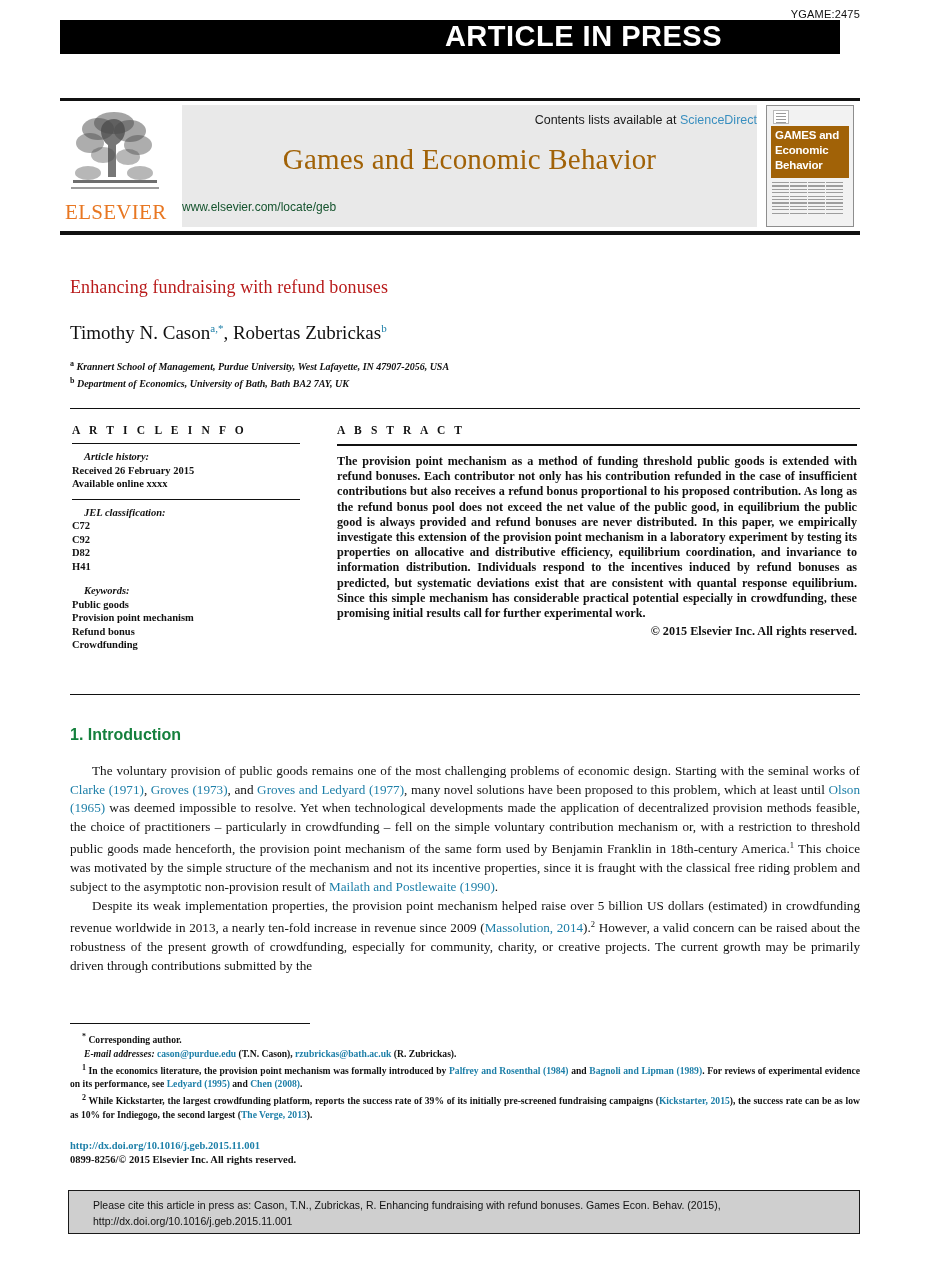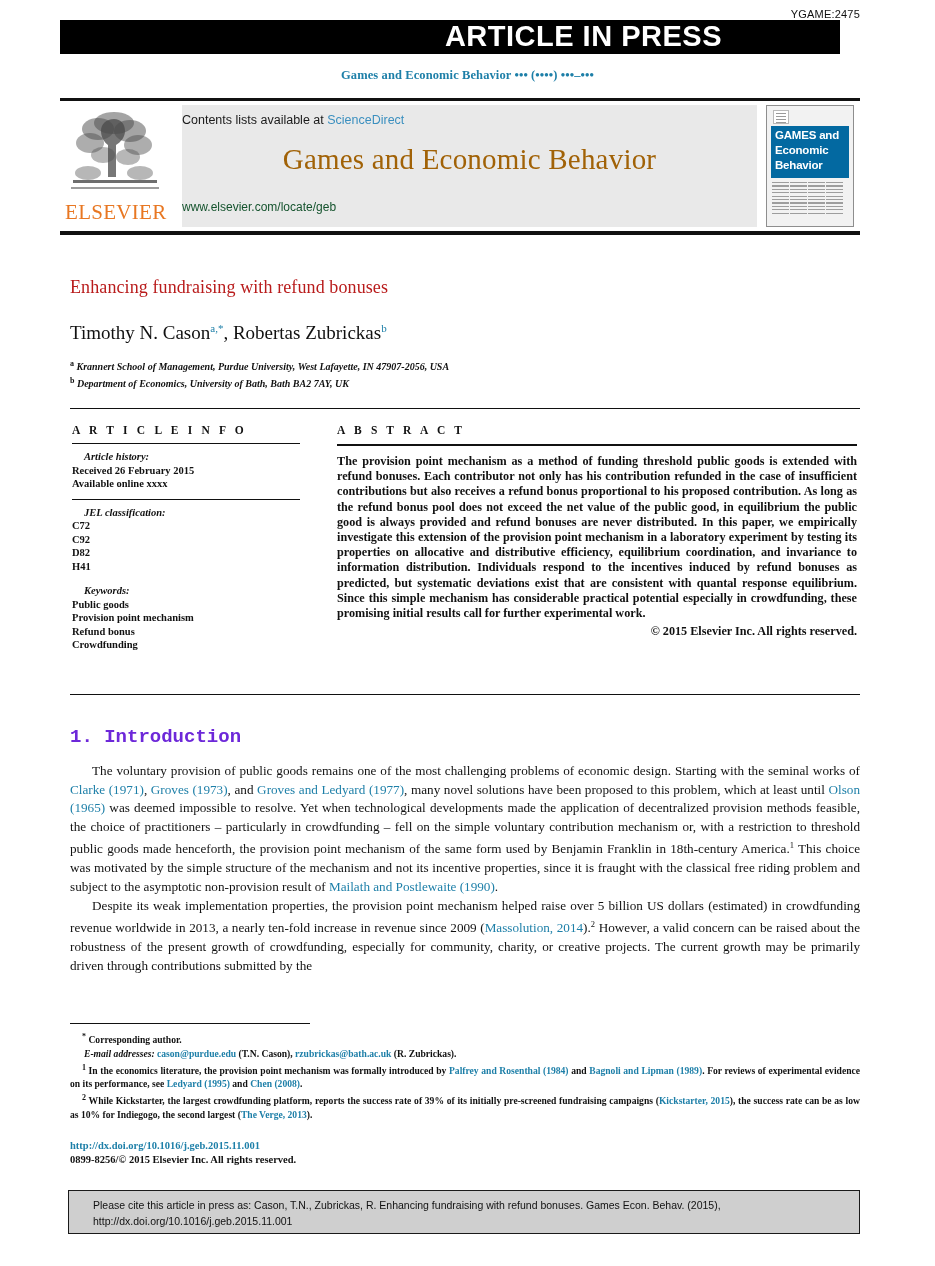--- a/index.html
+++ b/index.html
@@ -55,21 +55,21 @@
     position:absolute;left:5px;top:96px;width:100px;
     font-family:"Liberation Serif", serif;
     font-size:21px;color:#E87722;letter-spacing:0.3px;text-align:center;
     line-height:22px;
   }
   .mast-center{
     position:absolute;left:122px;top:2px;width:575px;height:122px;
     background:#e9e9e9;
   }
   .mc-contents{
-    position:absolute;left:0;top:8px;width:575px;text-align:left;
+    position:absolute;left:0;top:8px;width:575px;text-align:right;
     font-family:"Liberation Sans", sans-serif;font-size:12.5px;color:#1a1a1a;
   }
   .mc-contents .sd{color:#3a8fbf;}
   .mc-title{
     position:absolute;left:0;top:38px;width:575px;text-align:center;
     font-family:"Liberation Serif", serif;font-size:29px;color:#a16207;letter-spacing:0.2px;
   }
   .mc-url{
     position:absolute;left:0;top:95px;width:575px;
     font-family:"Liberation Sans", sans-serif;font-size:12px;color:#14532d;
@@ -80,21 +80,21 @@
     background:#f2f2f2;border:1px solid #8e8e8e;box-sizing:border-box;
     overflow:hidden;
   }
   .cover-topbox{
     position:absolute;left:6px;top:4px;width:16px;height:14px;
     background:#ffffff;border:1px solid #b9b9b9;box-sizing:border-box;
   }
   .cover-topbox i{display:block;height:1.4px;background:#9a9a9a;margin:1.6px 2px 0 2px;}
   .cover-blue{
     position:absolute;left:4px;top:20px;width:78px;height:52px;
-    background:#0369a1;
+    background:#a16207;
   }
   .cover-blue .ct{
     font-family:"Liberation Sans", sans-serif;
     color:#ffffff;font-weight:bold;font-size:11.5px;
     line-height:15px;padding:2px 0 0 4px;letter-spacing:-0.2px;
   }
   .cover-lines{position:absolute;left:5px;top:76px;width:78px;height:34px;}
   .cover-lines .col{display:inline-block;width:17px;vertical-align:top;margin-right:1px;}
   .cover-lines .col b{display:block;height:1.3px;background:#9d9d9d;margin-bottom:2.1px;}
 
@@ -143,21 +143,21 @@
   .copy{
     font-family:"Liberation Serif", serif;font-size:12.2px;line-height:16px;
     color:#111;text-align:right;margin-top:2px;font-weight:bold;
   }
 
   .rule-info-bot{position:absolute;left:70px;top:694px;width:790px;height:1px;background:#111;}
 
   
   .intro-head{
     position:absolute;left:70px;top:726px;width:790px;
-    font-family:Liberation Mono, monospace;font-weight:bold;font-size:19px;color:#6d28d9;
+    font-family:Liberation Sans, sans-serif;font-weight:bold;font-size:16px;color:#15803d;
   }
   .body-text{
     position:absolute;left:70px;top:762px;width:790px;
     font-family:"Liberation Serif", serif;font-size:13.2px;line-height:18.6px;
     color:#111;text-align:justify;
   }
   .body-text p{margin:0;text-indent:22px;}
   a.ref,.ref{color:#1d7fa8;text-decoration:none;}
   sup.fn{font-size:8.5px;vertical-align:super;}
 
@@ -195,21 +195,20 @@
 </head>
 <body>
 
 <div class="page">
 
   <div class="press-bar">
     <div class="press-text">ARTICLE IN PRESS</div>
   </div>
   <div class="press-code" style="left:auto;right:75px;">YGAME:2475</div>
 
-  <div class="running-line">Games and Economic Behavior ••• (••••) •••–•••</div>
 
   <div class="rule-top"></div>
   <div class="mast">
 
     <div class="logo-box">
       <svg class="tree" viewBox="0 0 94 92">
         <g fill="#4a4a4a">
           <path d="M46 12 C38 12 33 17 33 24 C33 30 36 35 40 38 L40 70 L48 70 L48 38 C53 35 57 30 57 24 C57 17 53 12 46 12 Z" opacity="0.75"></path>
           <ellipse cx="30" cy="22" rx="16" ry="11" opacity="0.5"></ellipse>
           <ellipse cx="62" cy="24" rx="16" ry="11" opacity="0.5"></ellipse>

